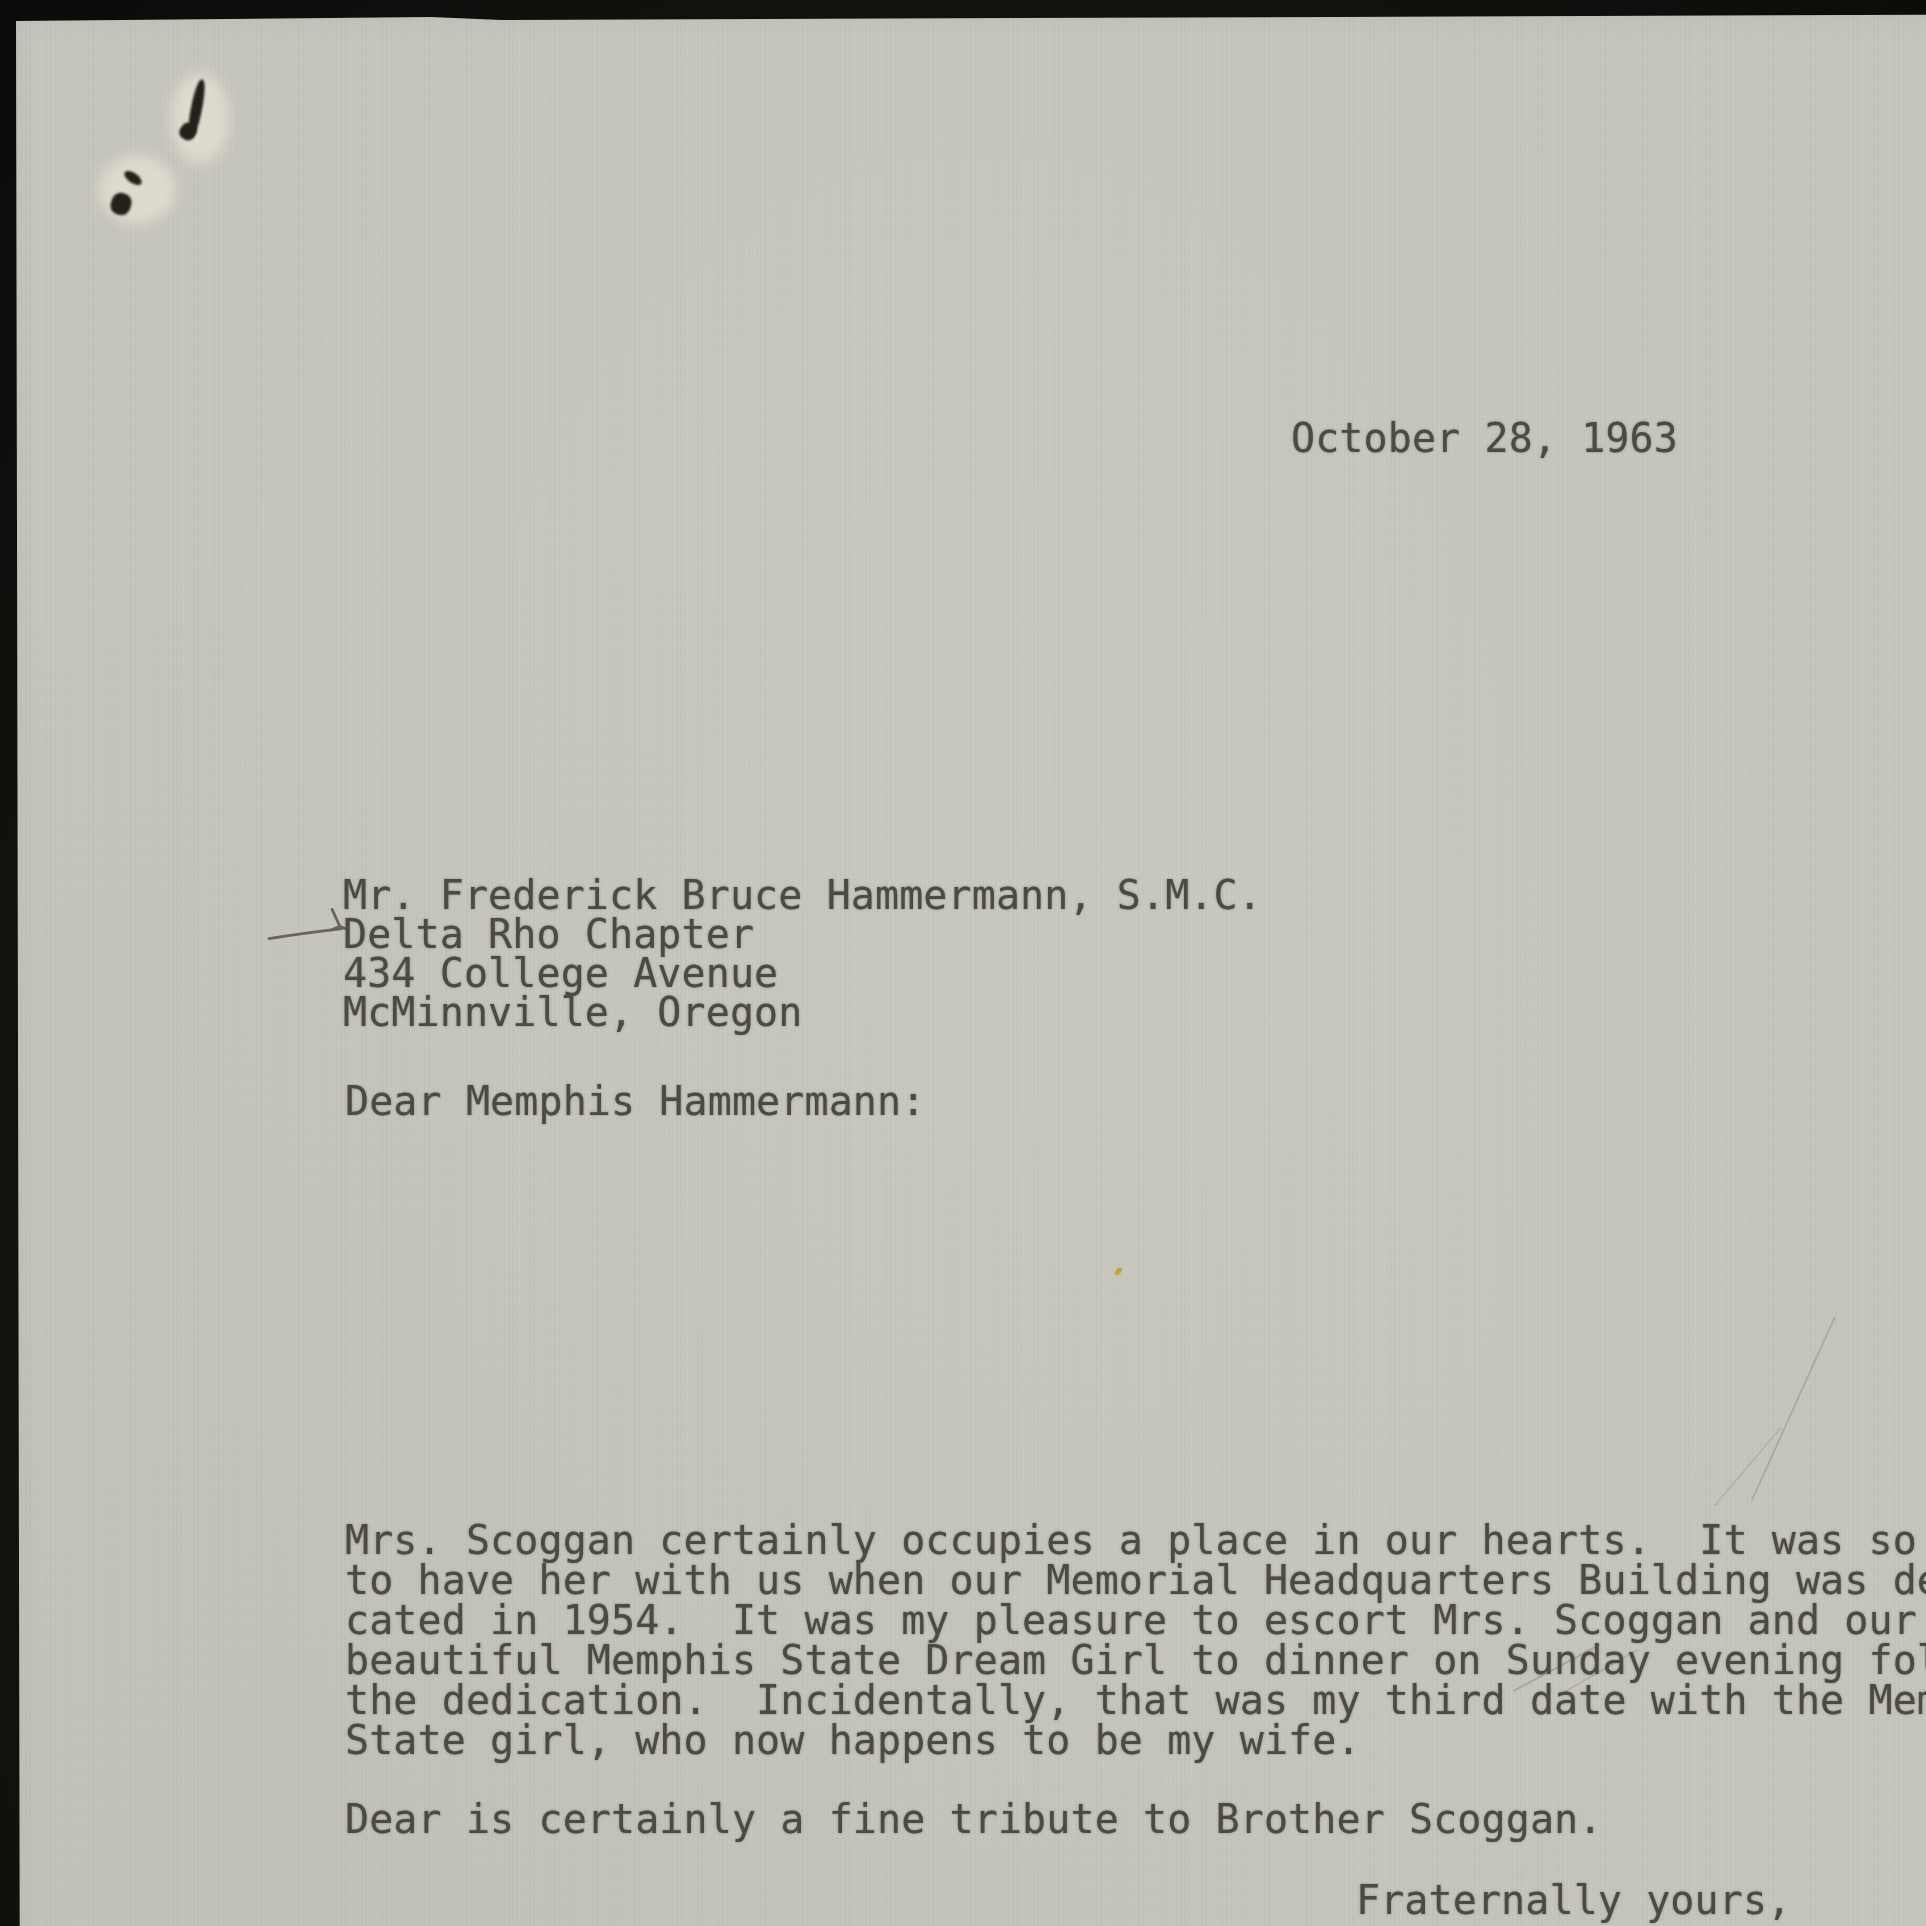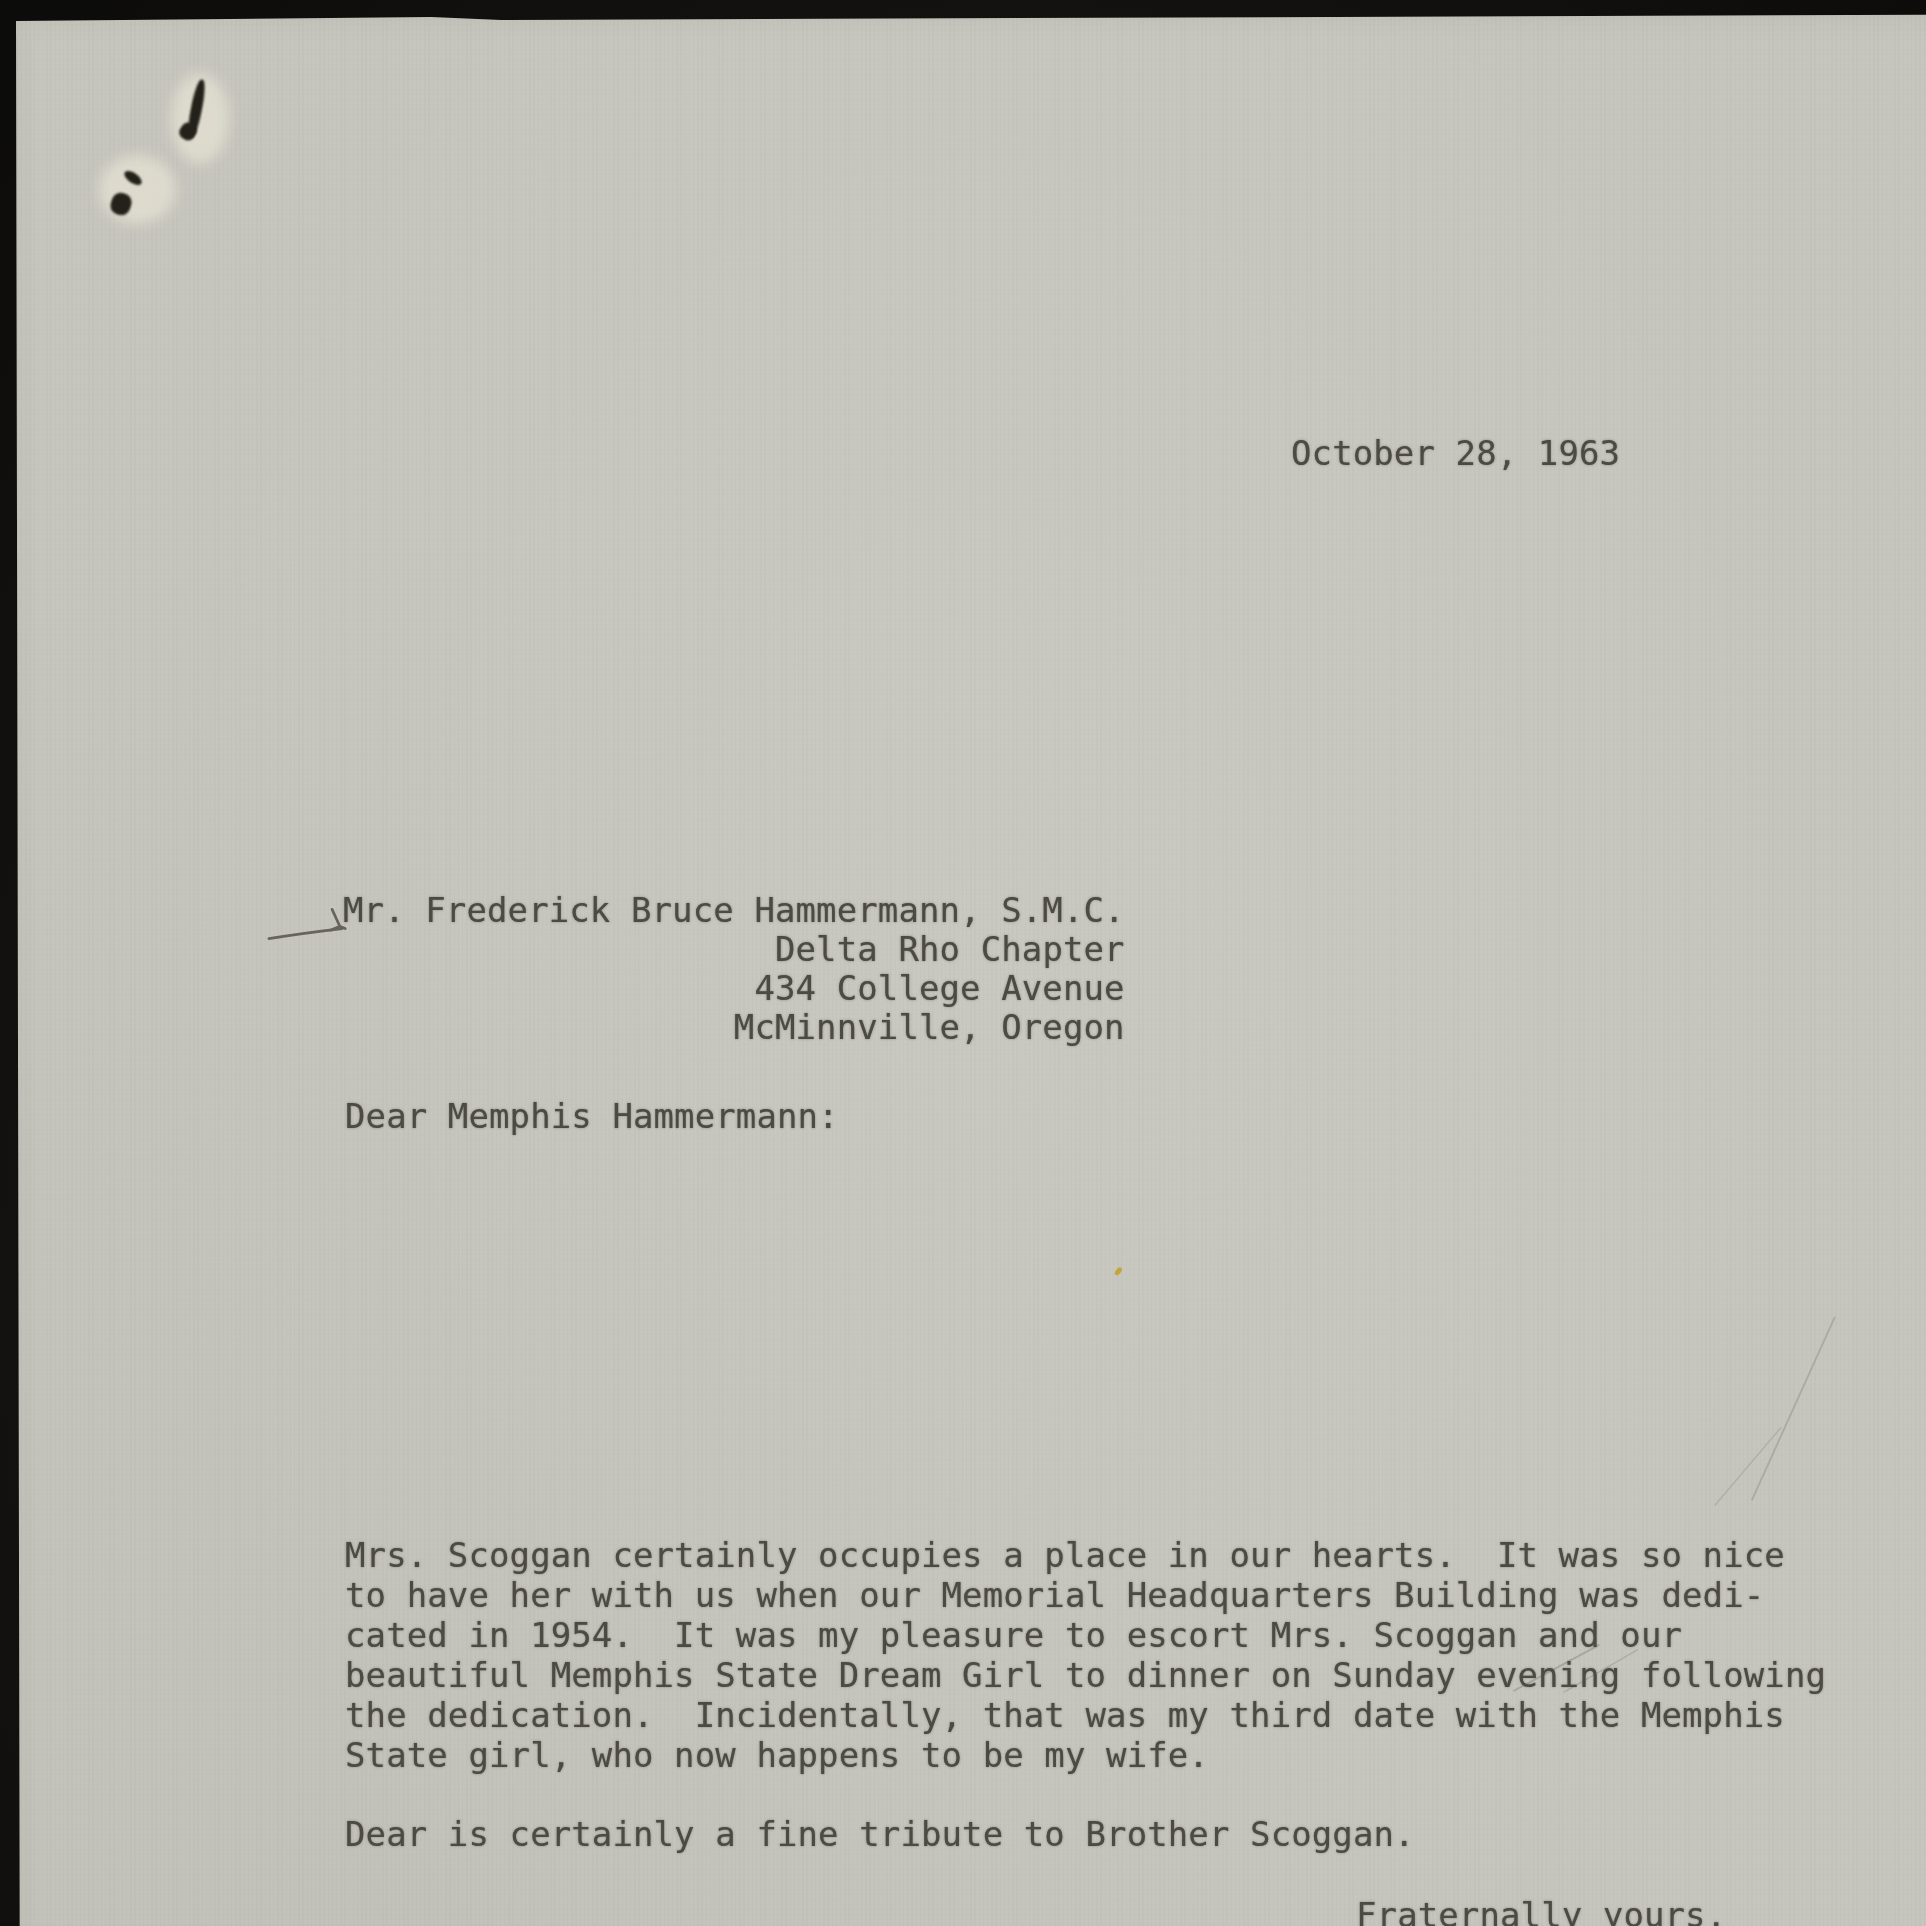--- a/index.html
+++ b/index.html
@@ -19,24 +19,23 @@
       repeating-linear-gradient(0deg, rgba(128,126,116,.025) 0 1.2px, rgba(0,0,0,0) 1.2px 5px),
       #c7c6be;
     clip-path:polygon(16px 21px, 431px 17px, 501px 20px, 1983px 14.6px, 2018px 51px, 2015px 2596px, 21px 2599px);
     box-shadow:inset 0 0 35px rgba(88,85,76,.28);
   }
   .halo{position:absolute;background:#e0ddd0;border-radius:50%;filter:blur(6.2px);opacity:.9;}
   .tearbit{position:absolute;background:#23211a;filter:blur(0.8px);}
   .speck{position:absolute;border-radius:50%;}
   .textlayer{position:absolute;left:0;top:0;width:100%;height:100%;filter:blur(0.4px);}
   .txt{
-    position:absolute;font-size:34px;line-height:40px;letter-spacing:0.1px;
+    position:absolute;font-size:40px;line-height:40px;letter-spacing:0.1px;
     color:#4c4a44;white-space:pre;
     text-shadow:0 0 1.5px rgba(74,72,64,.55), 0 0 3.5px rgba(74,72,64,.18);
-    margin-top:15px;
   }
   .addr{line-height:39px;}
   .marks{position:absolute;left:0;top:0;width:2038px;height:2620px;}
 </style>
 </head>
 <body>
 
 <div class="scan">
   <div class="paper">
 
@@ -61,21 +60,21 @@
         <path d="M 1692 5352 Q 2400 5142 3072 5240" stroke-width="5" opacity="0.22"></path>
         <path d="M 4638 5556 Q 4300 5736 4062 5832" stroke-width="5" opacity="0.22"></path>
         <path d="M 3930 4388 L 4150 4270" stroke-width="5" opacity="0.4"></path>
         <path d="M 4060 4392 L 4250 4282" stroke-width="4" opacity="0.32"></path>
       </g>
     </svg>
 
     <div class="textlayer">
       <div class="txt" style="left:1291px;top:418px;">October 28, 1963</div>
 
-      <div class="txt addr" style="left:343px;top:876px;text-align:right;">Mr. Frederick Bruce Hammermann, S.M.C.
+      <div class="txt addr" style="left:343px;top:876px;">Mr. Frederick Bruce Hammermann, S.M.C.
 Delta Rho Chapter
 434 College Avenue
 McMinnville, Oregon</div>
 
       <div class="txt" style="left:345px;top:1081px;">Dear Memphis Hammermann:</div>
 
 
 
       <div class="txt" style="left:345px;top:1520px;">Mrs. Scoggan certainly occupies a place in our hearts.  It was so nice
 to have her with us when our Memorial Headquarters Building was dedi-

